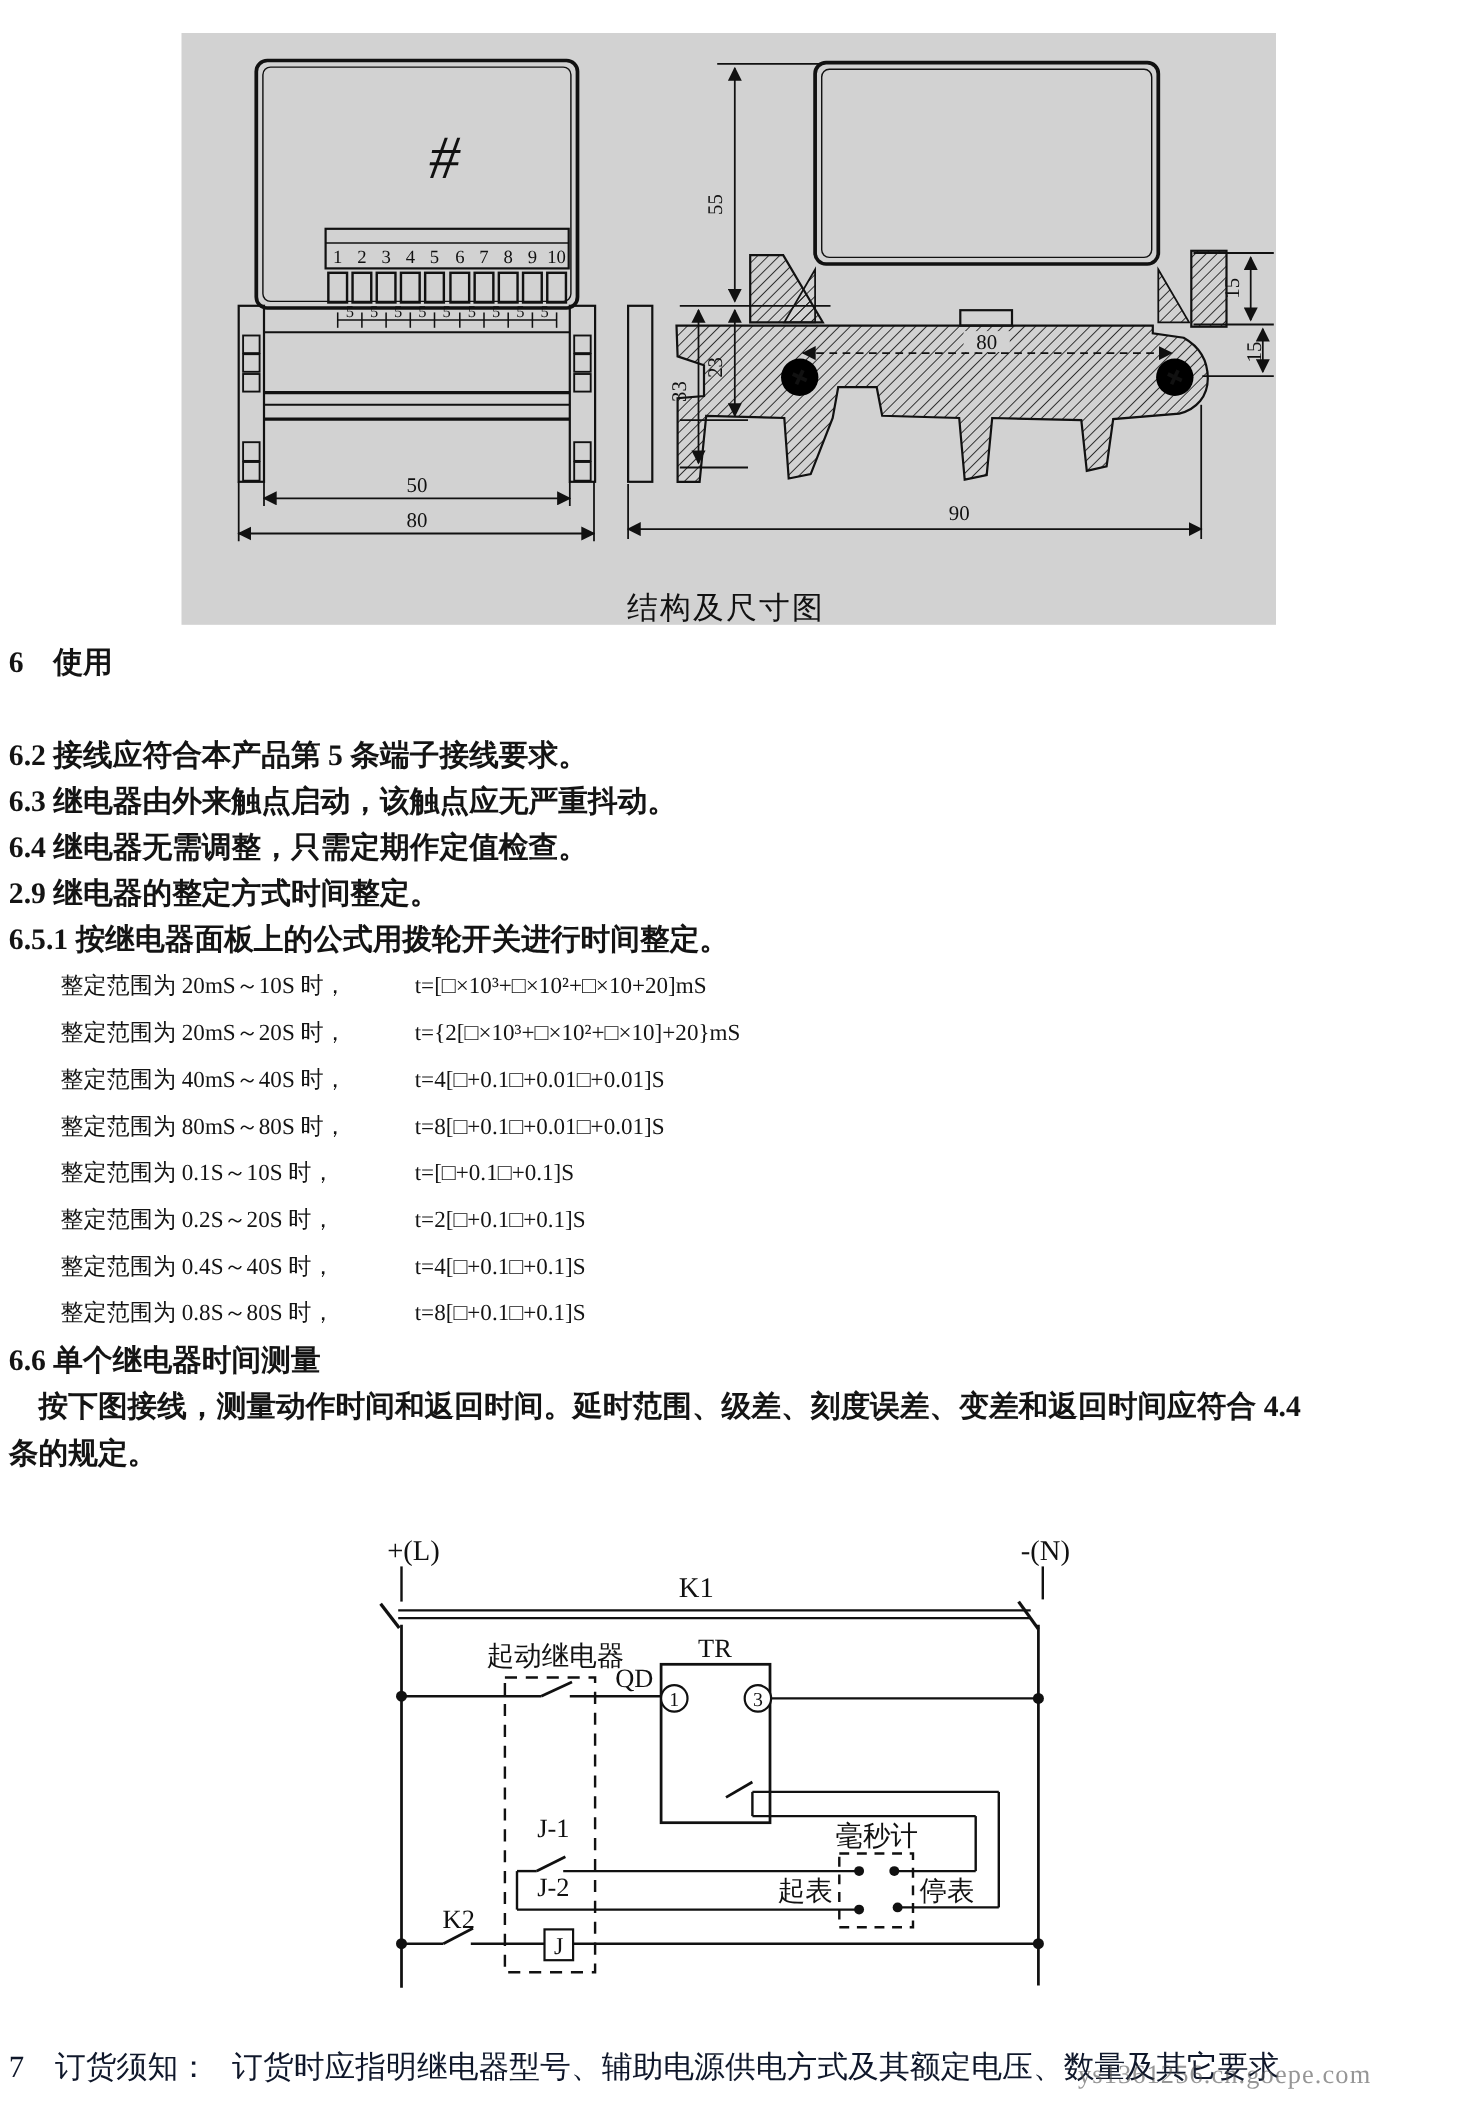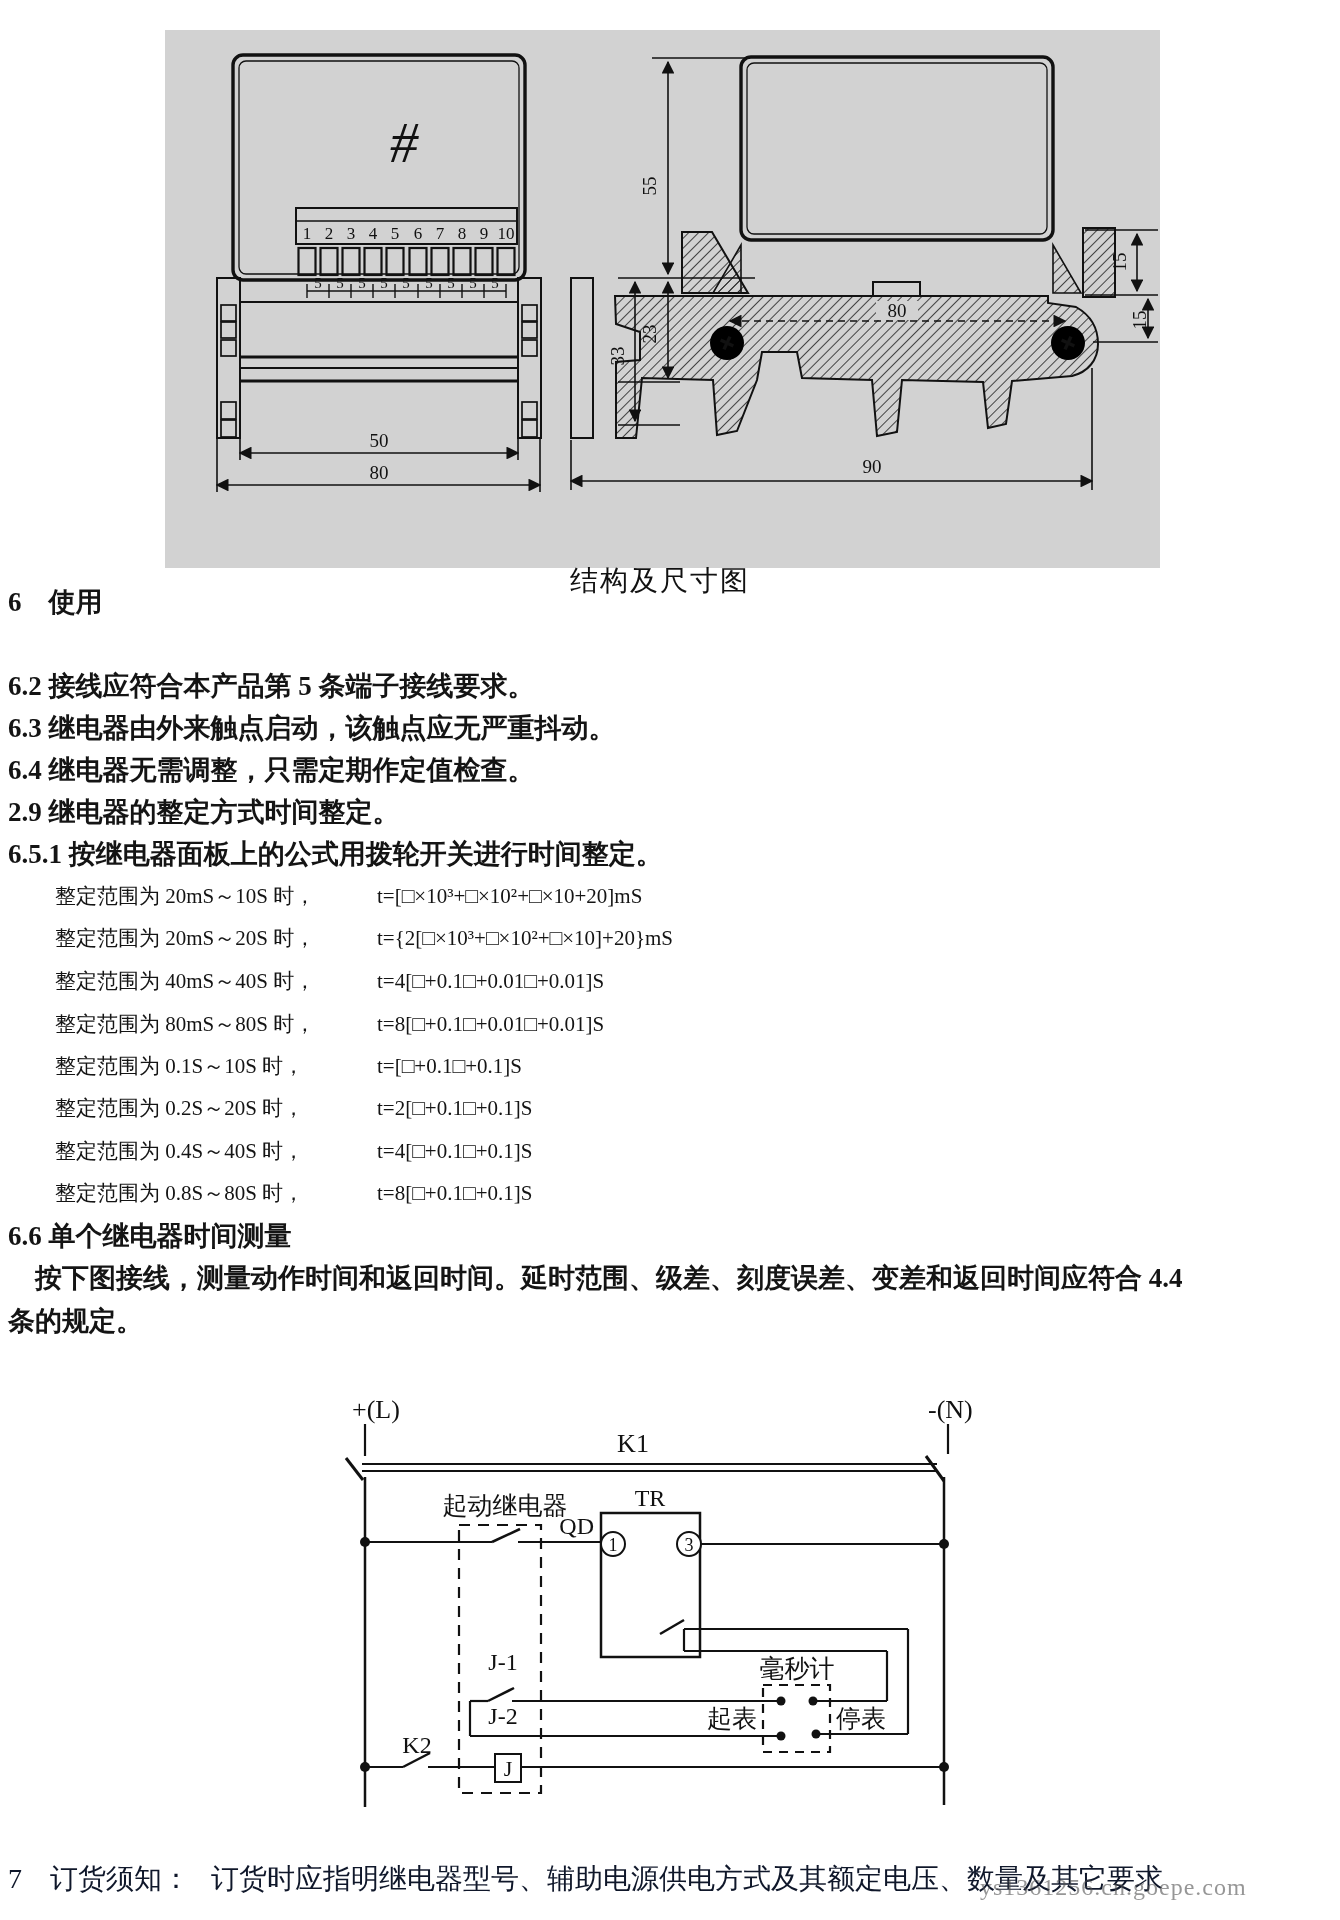--- a/index.html
+++ b/index.html
@@ -1,20 +1,20 @@
 <!DOCTYPE html>
 <html><head>
 <meta charset="utf-8">
 <style>
   html,body{margin:0;padding:0;background:#fff;}
   #page{position:relative;width:1340px;height:1920px;background:#ffffff;overflow:hidden;
         font-family:"Liberation Serif","DejaVu Serif",serif;color:#111;}
   #panel{position:absolute;left:165px;top:30px;width:995px;height:538px;background:#d2d2d2;}
   #panel svg{position:absolute;left:0;top:0;}
-  .caption{position:absolute;left:405px;top:504px;font-size:28px;letter-spacing:2px;color:#111;margin-top:28px;}
+  .caption{position:absolute;left:405px;top:504px;font-size:28px;letter-spacing:2px;color:#111;}
   .tline{position:absolute;left:8px;font-size:27px;line-height:34px;white-space:pre;color:#141414;font-weight:bold;}
   .frow{position:absolute;left:55px;font-size:21px;line-height:34px;white-space:pre;color:#141414;}
   .frow .rng{display:inline-block;width:322px;}
   .frow .fml{display:inline-block;}
   #footer7{position:absolute;left:8px;top:1860px;font-size:28px;white-space:pre;color:#0f172a;}
   #wmark{position:absolute;left:980px;top:1874px;font-size:24px;letter-spacing:1px;color:rgba(80,80,80,0.6);}
   svg text{font-family:"Liberation Serif","DejaVu Serif",serif;fill:#111;}
   svg line,svg rect.o,svg path.o,svg polygon.o{stroke:#111;fill:none;}
 </style>
 </head>

